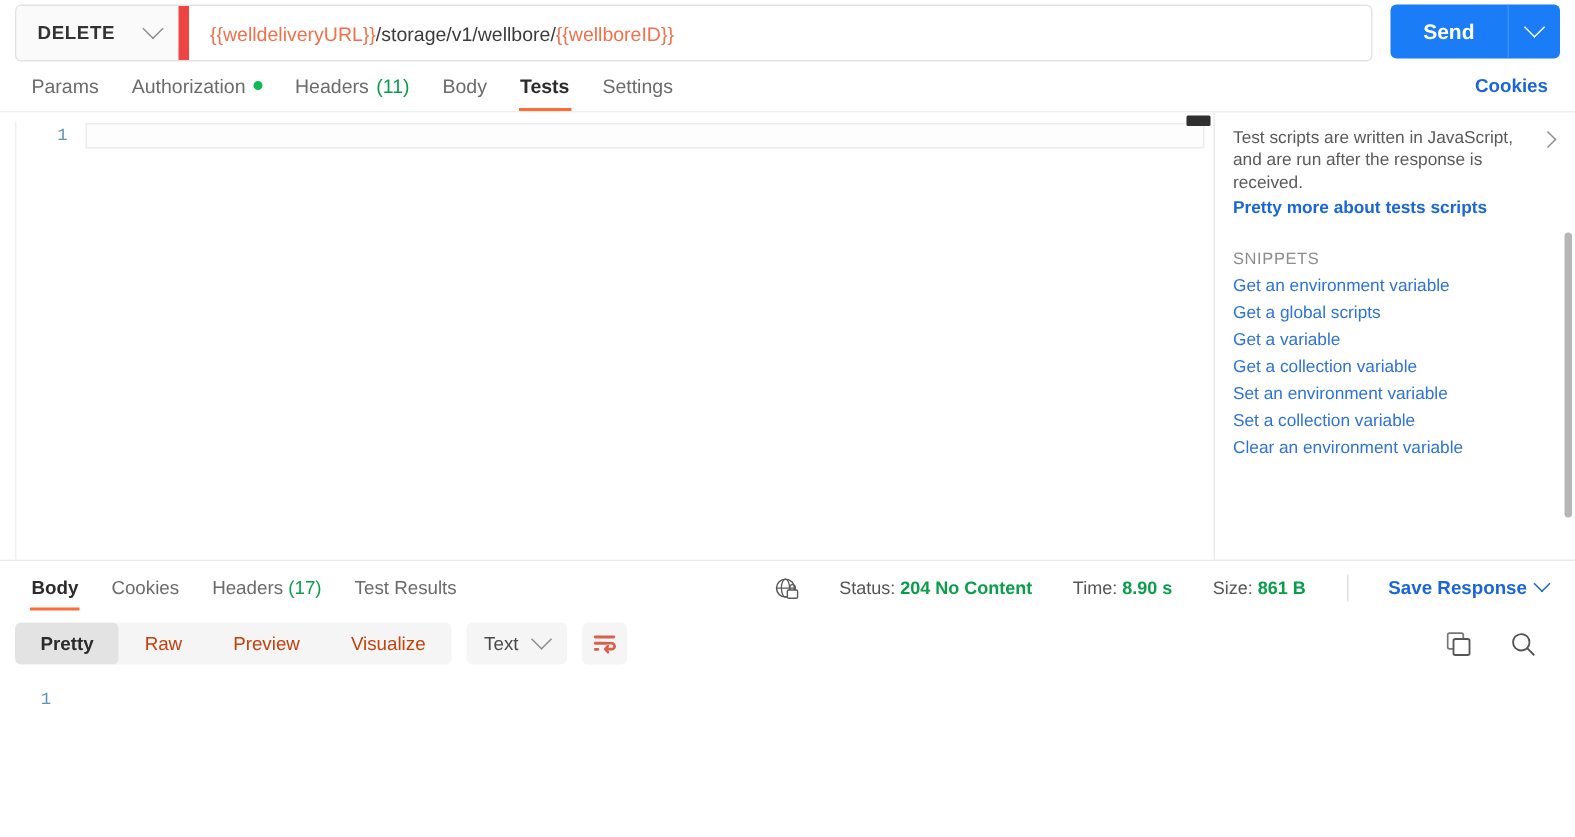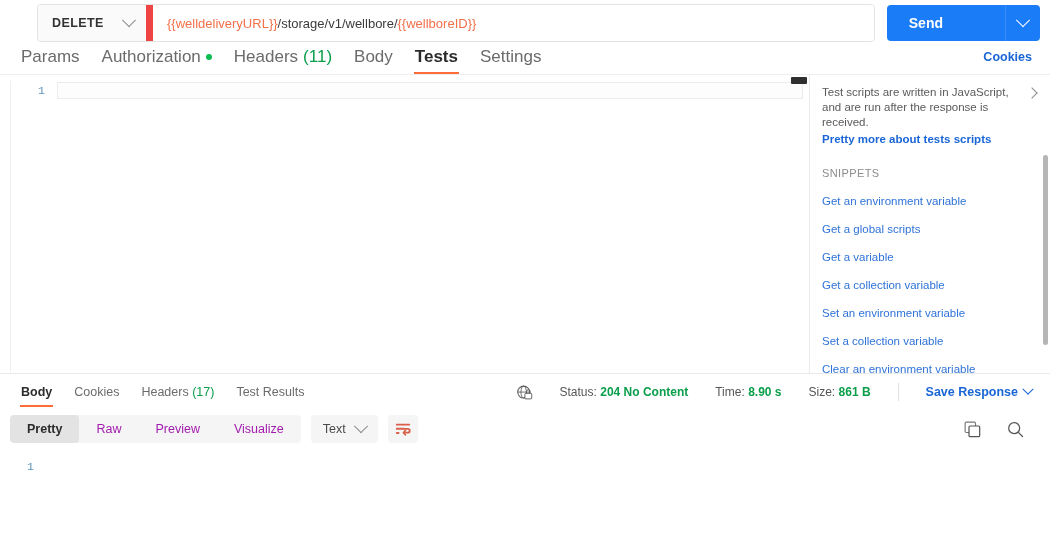--- a/index.html
+++ b/index.html
@@ -12,26 +12,24 @@
     height: 558px;
     font-family: "Liberation Sans", sans-serif;
     color: #2b2b2b;
     overflow: hidden;
     position: relative;
   }
 
   
   .urlbar {
     display: flex;
-    align-items: center;
-    padding: 14px 10px 8px 10px;
+    padding: 3px 10px 8px 10px;
     gap: 0;
     height: 40px;
     box-sizing: border-box;
-    margin-left: 27px;
   }
   .method-url-wrap {
     display: flex;
     flex: 1;
     height: 36px;
     border: 1px solid #e3e3e3;
     border-radius: 4px;
     background: #fafafa;
     overflow: hidden;
   }
@@ -74,21 +72,20 @@
   .url-input .plain { color: #3b3b3b; }
 
   .send-wrap {
     display: flex;
     align-items: stretch;
     margin-left: 12px;
     height: 36px;
     border-radius: 4px;
     overflow: hidden;
     background: #1a7cf7;
-    gap: 40px;
   }
   .send-btn {
     display: flex;
     align-items: center;
     justify-content: center;
     padding: 0 22px;
     color: #fff;
     font-size: 14px;
     font-weight: bold;
     cursor: pointer;
@@ -112,21 +109,21 @@
     border-bottom: 1px solid #eeeeee;
     position: relative;
   }
   .tab {
     position: relative;
     display: flex;
     align-items: center;
     gap: 5px;
     height: 34px;
     padding: 0 11px;
-    font-size: 17px;
+    font-size: 13px;
     color: #6b6b6b;
     cursor: pointer;
     white-space: nowrap;
   }
   .tab.active { color: #2b2b2b; font-weight: bold; }
   .tab.active::after {
     content: "";
     position: absolute;
     left: 10px; right: 10px; bottom: 0;
     height: 2px;
@@ -236,21 +233,21 @@
     transform: rotate(45deg);
     margin-top: 2px;
   }
   .snip-title {
     margin-top: 22px;
     font-size: 11px;
     color: #8c8c8c;
     letter-spacing: 0.4px;
   }
   .snip-item {
-    margin-top: 16px;
+    margin-top: 6px;
     font-size: 11.5px;
     color: #2f73d8;
     cursor: pointer;
     white-space: nowrap;
   }
   .snip-scrollbar {
     position: absolute;
     right: 2px;
     top: 80px;
     width: 5px;
@@ -325,21 +322,21 @@
     background: #f5f5f5;
     border-radius: 4px;
     overflow: hidden;
     height: 28px;
   }
   .seg-btn {
     display: flex;
     align-items: center;
     padding: 0 17px;
     font-size: 12.5px;
-    color: #a21caf;
+    color: #c2410c;
     cursor: pointer;
   }
   .seg-btn.active {
     background: #e3e3e3;
     color: #2b2b2b;
     font-weight: bold;
     border-radius: 4px;
   }
   .fmt-select {
     display: flex;

